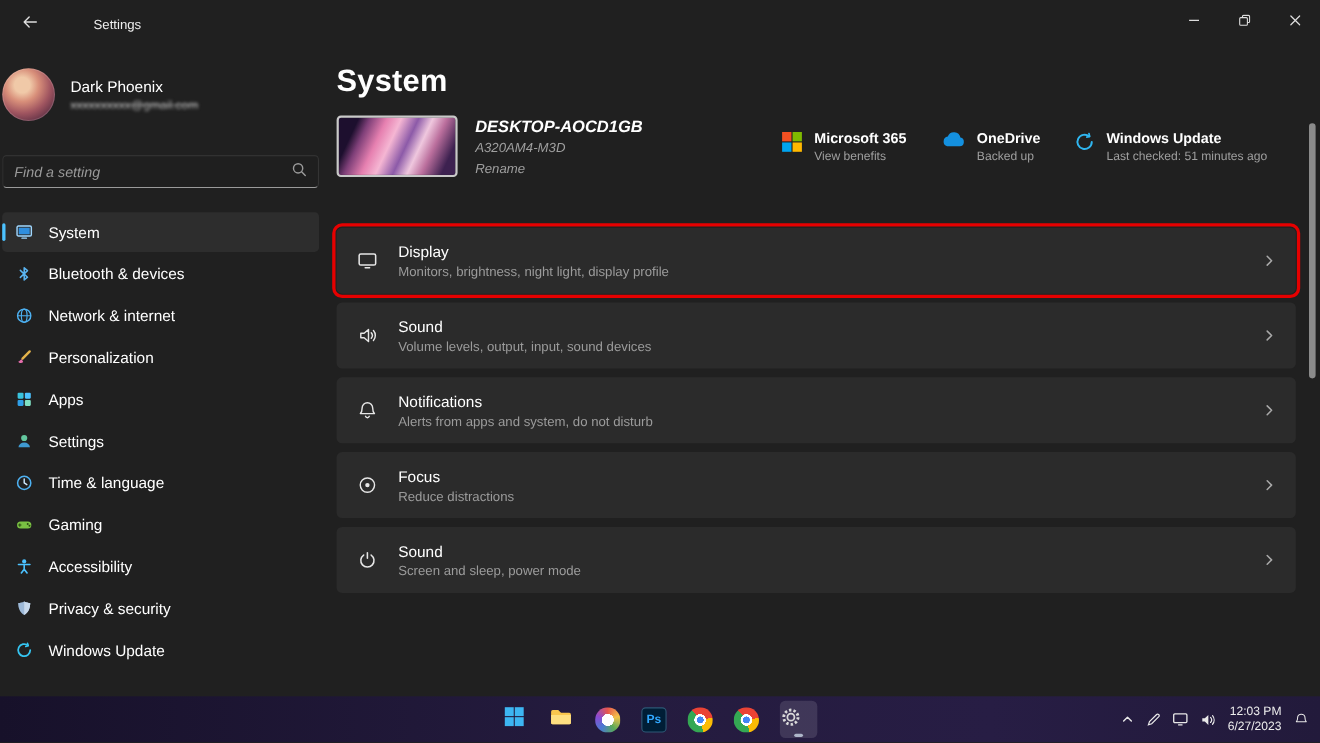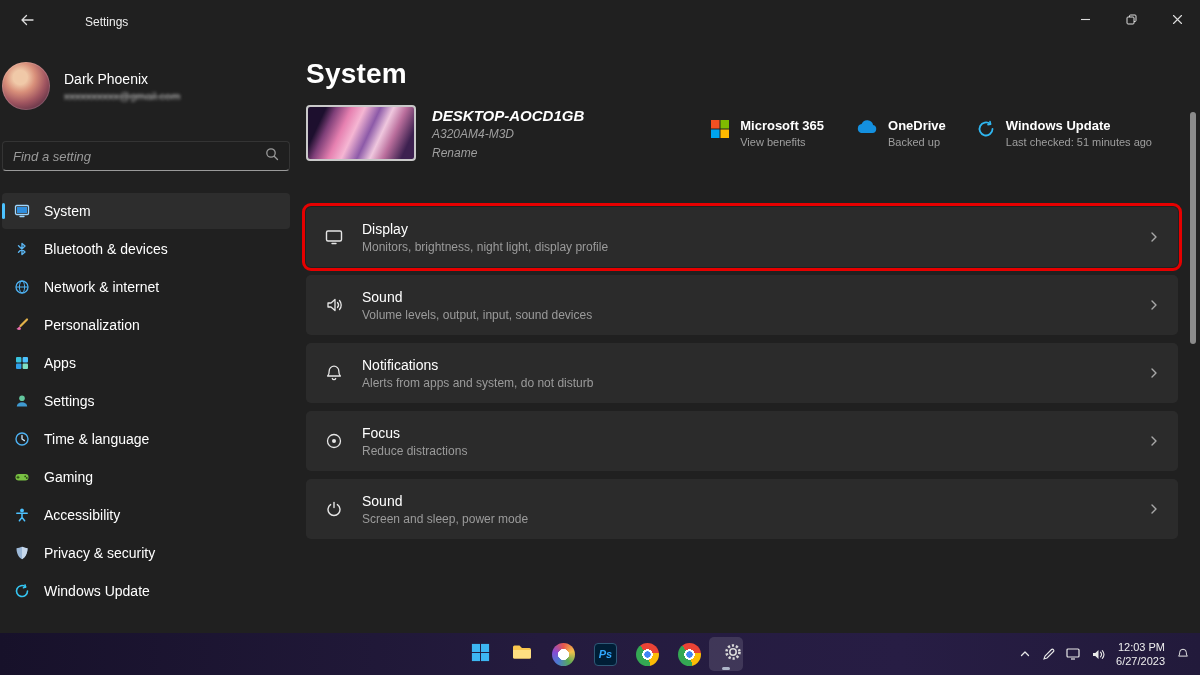--- a/index.html
+++ b/index.html
@@ -59,21 +59,21 @@
   .rtitle{ font-size:14px; }
   .rsub{ font-size:12px; color:#9b9b9b; margin-top:3px; }
   .chev{ margin-left:auto; display:flex; }
 
   .scrollbar{ position:absolute; right:4px; top:112px; width:6px; height:232px; background:#8b8b8b; border-radius:3px; }
 
   
   .taskbar{ position:absolute; left:0; right:0; bottom:0; height:42px;
     background:linear-gradient(90deg,#17112a,#241b3e 45%,#271d44 75%,#221a3b); display:flex; align-items:center; }
   .tb-center{ position:absolute; left:50%; transform:translateX(-50%); display:flex; gap:8px; align-items:center; }
-  .tb-ico{ position:relative; width:34px; height:34px; border-radius:5px; display:flex; align-items:center; justify-content:flex-end;font-style:italic; }
+  .tb-ico{ position:relative; width:34px; height:34px; border-radius:5px; display:flex; align-items:center; justify-content:flex-start; }
   .tb-ico.active{ background:rgba(255,255,255,.12); }
   .tb-ico.active::after{ content:""; position:absolute; bottom:1px; left:50%; transform:translateX(-50%); width:8px; height:3px; border-radius:2px; background:#aeb6c9; }
   .circle-ico{ width:23px; height:23px; border-radius:50%; }
   .chrome{ background:
       radial-gradient(circle,#4285f4 0 19%,#fff 20% 32%,rgba(0,0,0,0) 33%),
       conic-gradient(from -40deg,#ea4335 0 120deg,#fbbc05 120deg 205deg,#34a853 205deg 360deg); }
   .browser3{ background:
       radial-gradient(circle,#fff 0 33%,rgba(0,0,0,0) 34%),
       conic-gradient(#e8574c,#f3c14b,#5aaa56,#4a7bd2,#8a4ad2,#e8574c); }
   .ps{ width:23px; height:23px; border-radius:4px; background:#001e36; border:1px solid #2f5876; color:#31a8ff;

